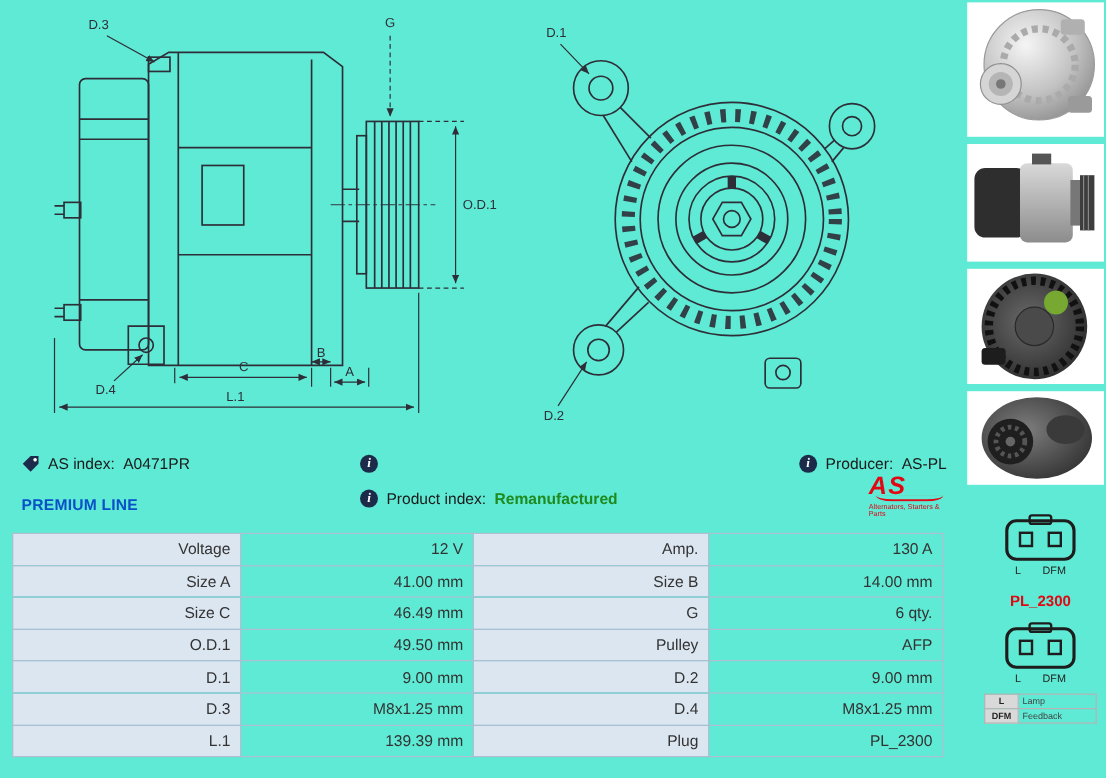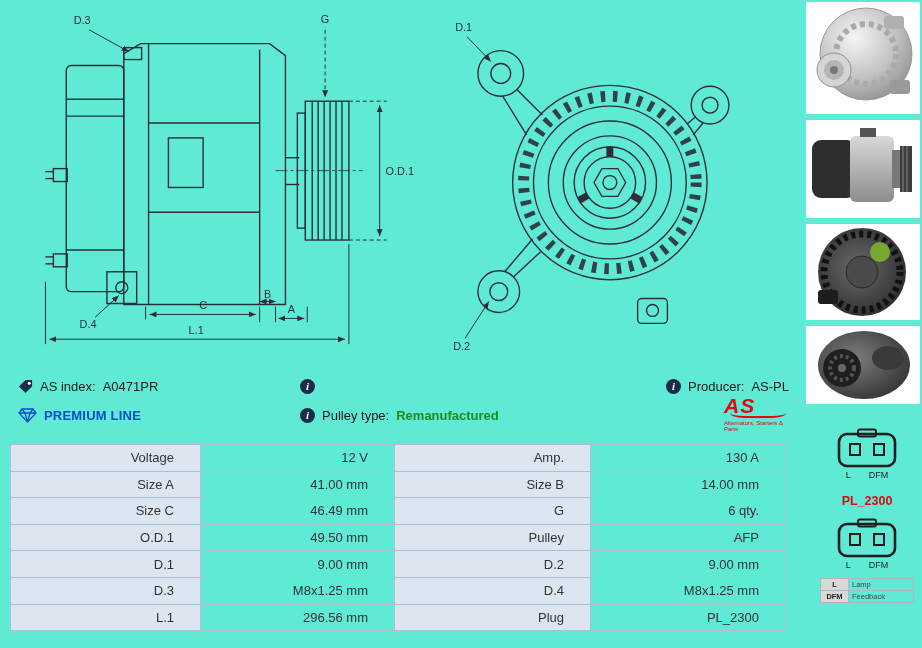--- a/index.html
+++ b/index.html
@@ -38,21 +38,21 @@
   
   .as-logo { position:absolute; left:724px; top:396px; width:68px; }
   .as-mark { color:#e30613; font-style:italic; font-weight:bold; font-size:21px; line-height:20px; letter-spacing:1px; }
   .as-swoosh { width:56px; height:5px; margin:-3px auto 2px; border-bottom:2.5px solid #e30613;
                border-radius:0 0 50% 50% / 0 0 10px 10px; }
   .as-tagline { font-size:6px; color:#e30613; }
 
   
   table.spec { position:absolute; left:10px; top:444px; width:775px; border-collapse:collapse; table-layout:fixed; }
   table.spec td { border:1px solid #aebfd3; height:26.6px; font-size:13px; color:#333;
-                  text-align:right; padding:0 26px; overflow:hidden; }
+                  text-align:right; padding:0 8px; overflow:hidden; }
   table.spec td.lab { background:#dce6f1; }
 </style>
 </head>
 <body>
 
 <div class="page">
 
   <svg id="side-drawing" class="drawing" viewBox="0 0 420 365">
     <defs>
       <marker id="arr" markerWidth="9" markerHeight="8" refX="7" refY="3" orient="auto-start-reverse" markerUnits="userSpaceOnUse">
@@ -279,33 +279,33 @@
   <div class="info-item" style="left:300px; top:377px;">
     <span class="iicon">i</span>
   </div>
 
   <div class="info-item" style="left:666px; top:377px;">
     <span class="iicon">i</span>
     <span>Producer:</span>
     <span class="b">AS-PL</span>
   </div>
 
-  <div class="info-item" style="left:18px; top:406px;">
+  <div class="info-item" style="left:18px; top:406px;flex-direction:column;">
     <svg width="19" height="15" viewBox="0 0 19 15">
       <g fill="none" stroke="#0a50c8" stroke-width="1.3">
         <path d="M4 1 H15 L18 5 L9.5 14 L1 5 Z"></path>
         <path d="M1 5 H18 M4 1 L7 5 L9.5 14 M15 1 L12 5 L9.5 14"></path>
       </g>
     </svg>
     <span class="premium">PREMIUM LINE</span>
   </div>
 
   <div class="info-item" style="left:300px; top:406px;">
     <span class="iicon">i</span>
-    <span>Pulley type:</span>
+    <span>Product index:</span>
     <span class="green">Remanufactured</span>
   </div>
 
   <div class="as-logo">
     <div class="as-mark">AS</div>
     <div class="as-swoosh"></div>
     <div class="as-tagline">Alternators, Starters &amp; Parts</div>
   </div>
 
   <table class="spec">
@@ -347,20 +347,20 @@
         <td>9.00 mm</td>
       </tr>
       <tr>
         <td class="lab">D.3</td>
         <td>M8x1.25 mm</td>
         <td class="lab">D.4</td>
         <td>M8x1.25 mm</td>
       </tr>
       <tr>
         <td class="lab">L.1</td>
-        <td>296.56 mm</td>
+        <td>139.39 mm</td>
         <td class="lab">Plug</td>
         <td>PL_2300</td>
       </tr>
     </tbody>
   </table>
 
 </div>
 
 </body></html>

